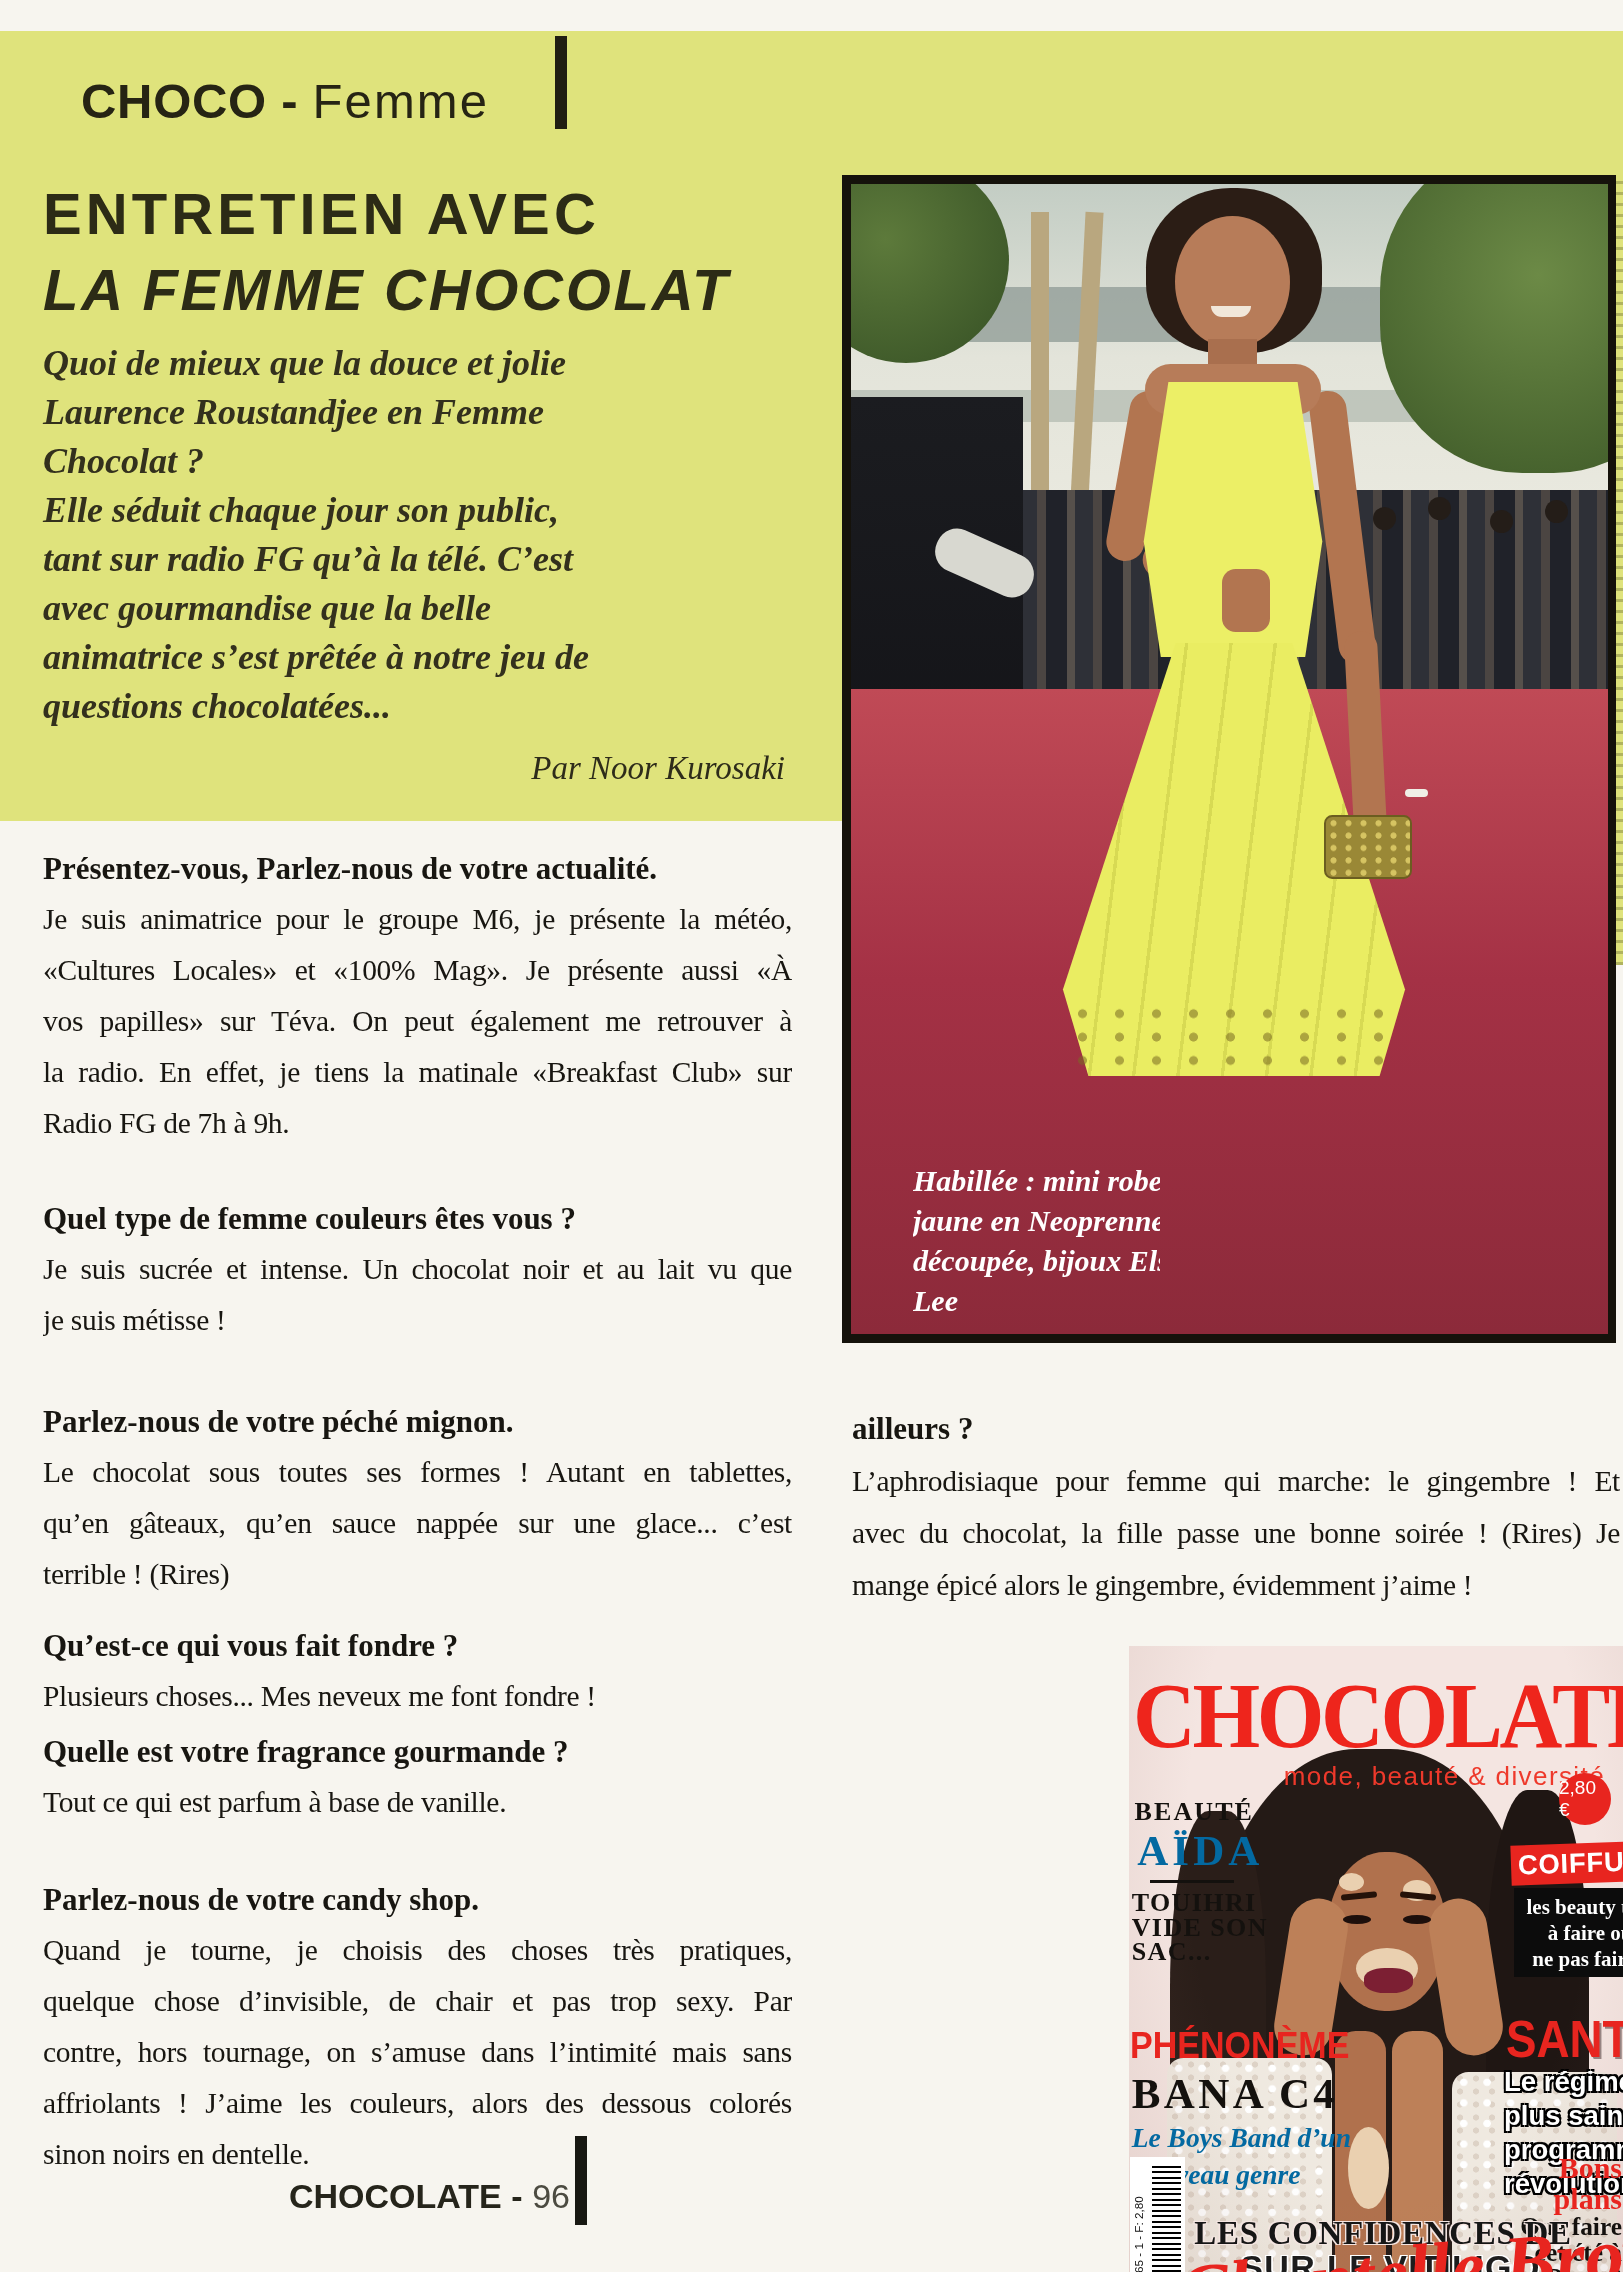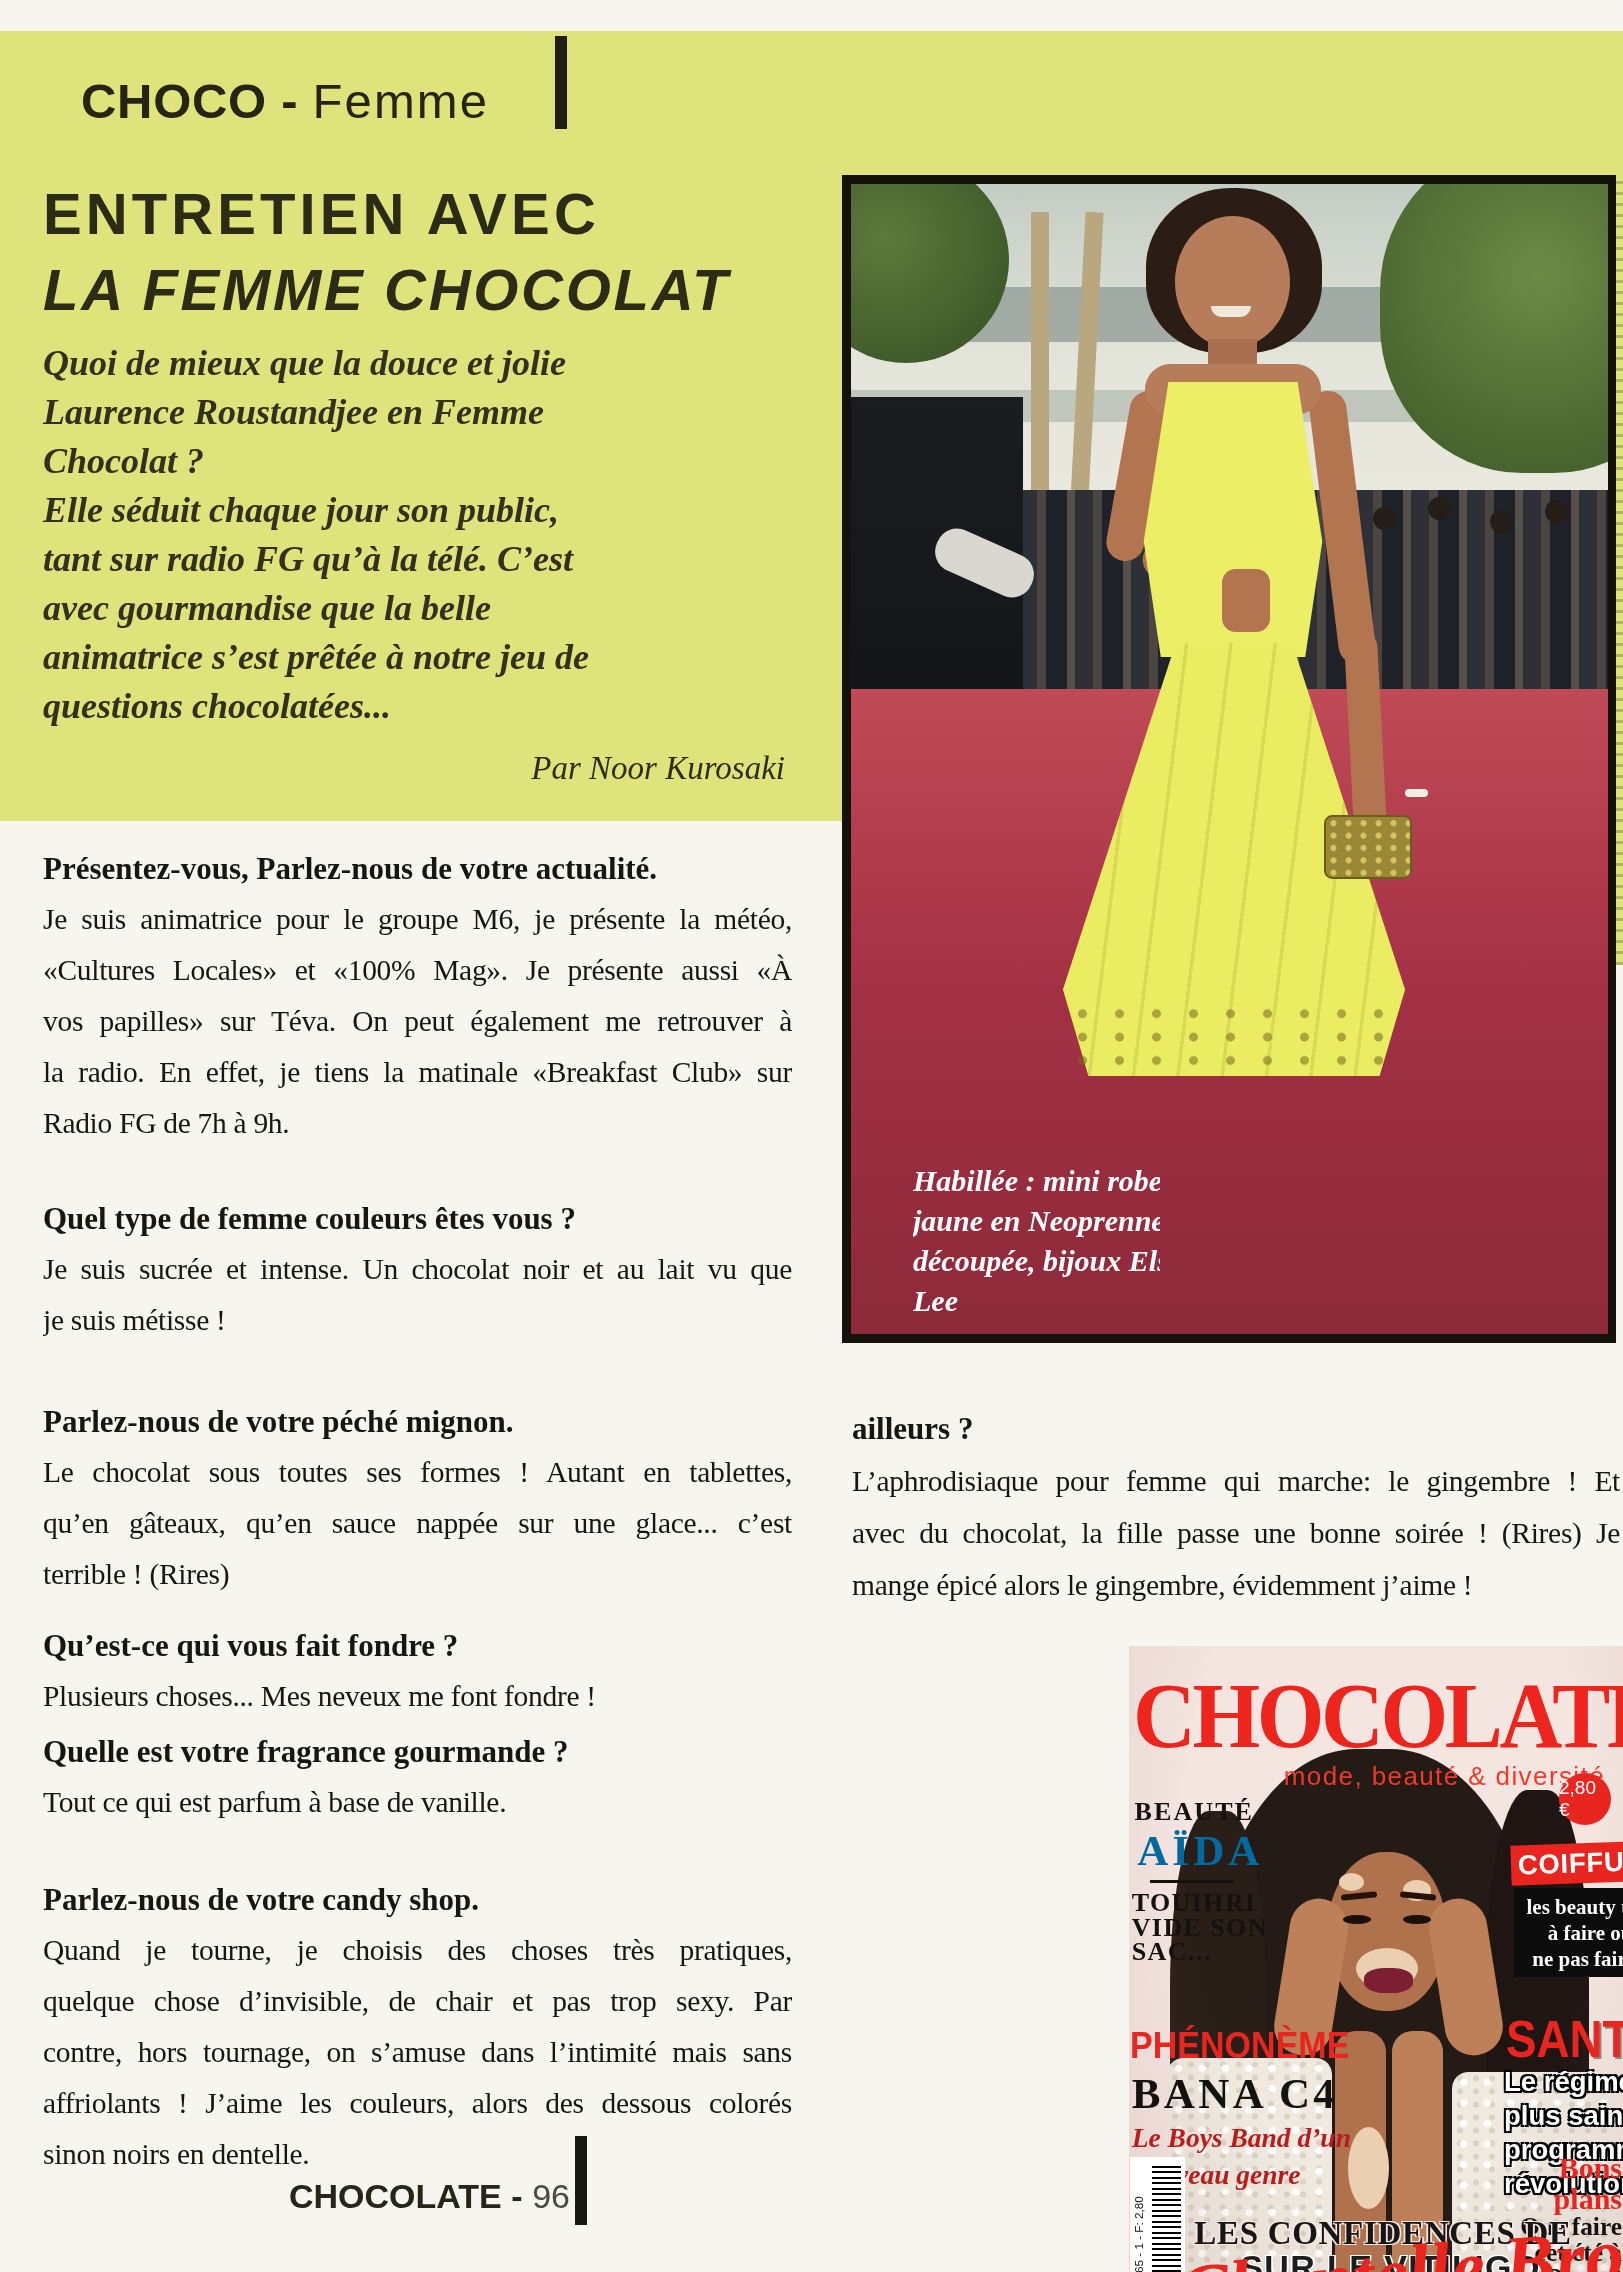--- a/index.html
+++ b/index.html
@@ -121,21 +121,21 @@
   .c-sante{left:377px;top:363px;font-family:"Liberation Sans",sans-serif;font-weight:700;
       font-size:52px;color:#e8251f;transform:scaleX(.88);transform-origin:left;white-space:nowrap;
       text-shadow:2.1px 2.1px 0 rgba(40,20,20,.45);}
   .c-regime{left:375px;width:158px;font-family:"Liberation Sans",sans-serif;font-weight:700;
       font-size:27.5px;color:#fff;}
   .c-regime .line{height:34px;line-height:34px;white-space:nowrap;
       text-shadow:2.1px 2.1px 0 #000,-2.1px 2.1px 0 #000,2.1px -2.1px 0 #000,-2.1px -2.1px 0 #000;}
   .c-pheno{left:1.4px;top:379px;font-family:"Liberation Sans",sans-serif;font-weight:700;
       font-size:37px;color:#e8251f;transform:scaleX(.92);transform-origin:left;white-space:nowrap;}
   .c-bana{left:2.7px;top:423px;font-weight:700;font-size:43px;letter-spacing:3.4px;color:#14110e;white-space:nowrap;}
-  .c-boys{left:2.7px;width:385px;font-weight:700;font-style:italic;font-size:27.5px;color:#b91c1c;white-space:nowrap;}
+  .c-boys{left:2.7px;width:385px;font-weight:700;font-style:italic;font-size:27.5px;color:#0369a1;white-space:nowrap;}
   .c-confid{left:41px;top:569px;width:426px;text-align:center;font-family:Liberation Serif, serif;
       font-weight:700;font-size:33px;letter-spacing:0.7px;color:#161616;white-space:nowrap;
       text-shadow:1.4px 1.4px 0 #f4e5e1,-1.4px -1.4px 0 #f4e5e1,1.4px -1.4px 0 #f4e5e1,-1.4px 1.4px 0 #f4e5e1;}
   .c-chontelle{left:48px;top:583px;width:447px;text-align:center;font-style:italic;font-weight:700;
       font-size:77px;color:#e8251f;transform:rotate(-5deg);white-space:nowrap;z-index:6;}
   .c-vitiligo{left:76px;top:602px;width:371px;text-align:center;font-family:"Liberation Sans",sans-serif;
       font-weight:700;font-size:34px;letter-spacing:1.4px;color:#1d1d1d;white-space:nowrap;
       text-shadow:1.4px 1.4px 0 #fff,-1.4px -1.4px 0 #fff,1.4px -1.4px 0 #fff,-1.4px 1.4px 0 #fff;}
   .c-bons{left:371px;width:122px;text-align:right;font-weight:700;font-size:30px;color:#e8251f;white-space:nowrap;}
   .c-quefaire{left:371px;width:122px;text-align:right;font-weight:700;font-size:25.4px;color:#14110e;white-space:nowrap;}

